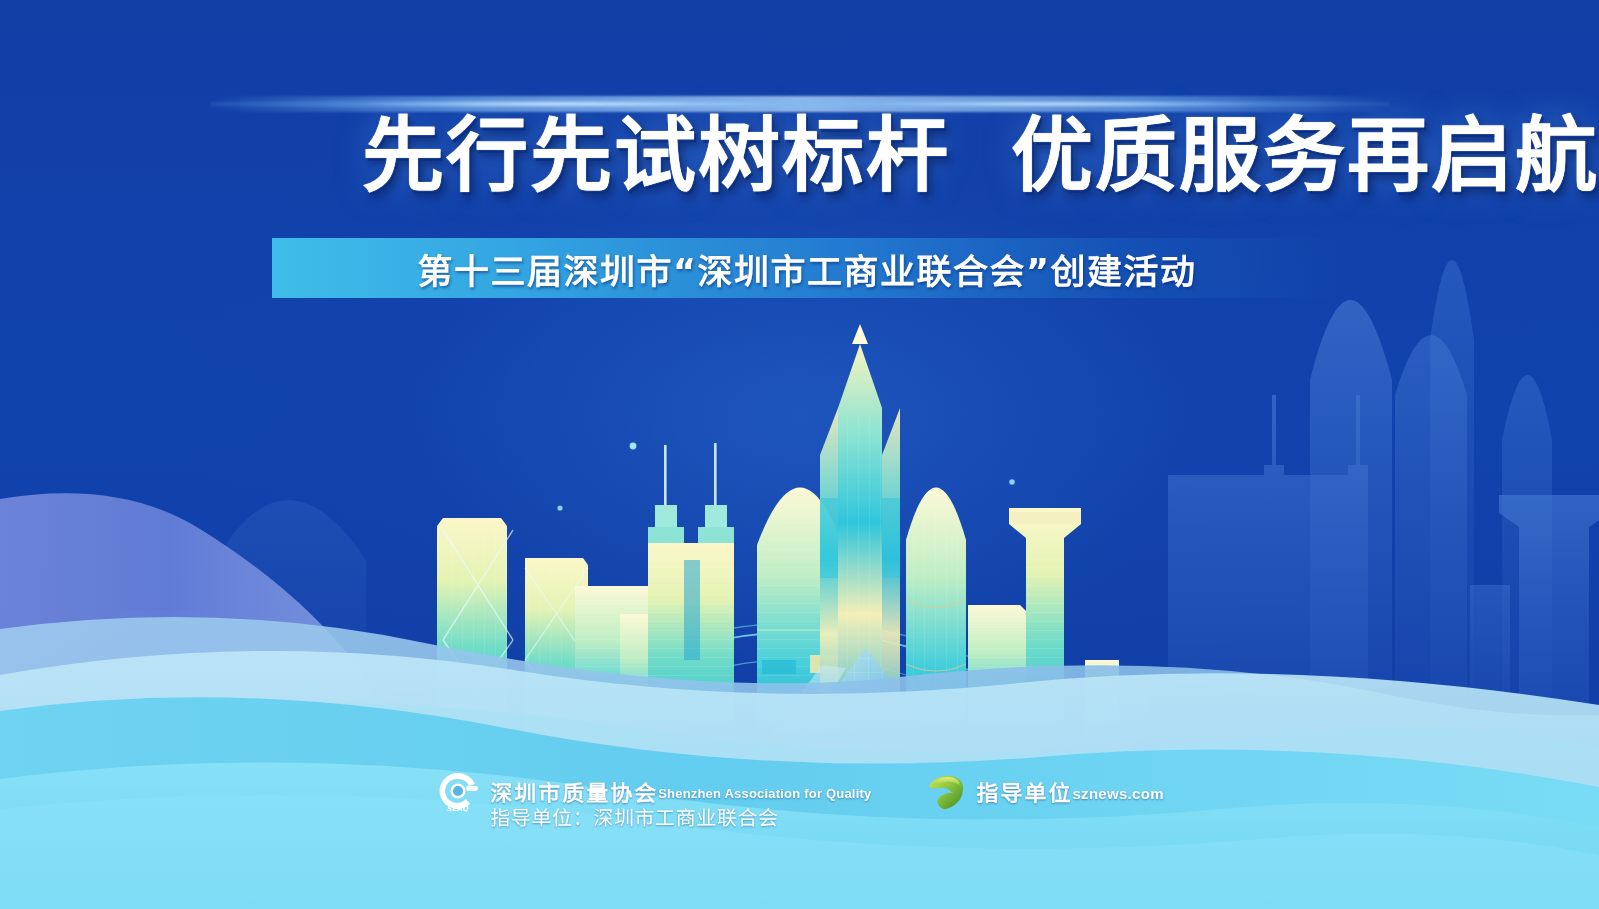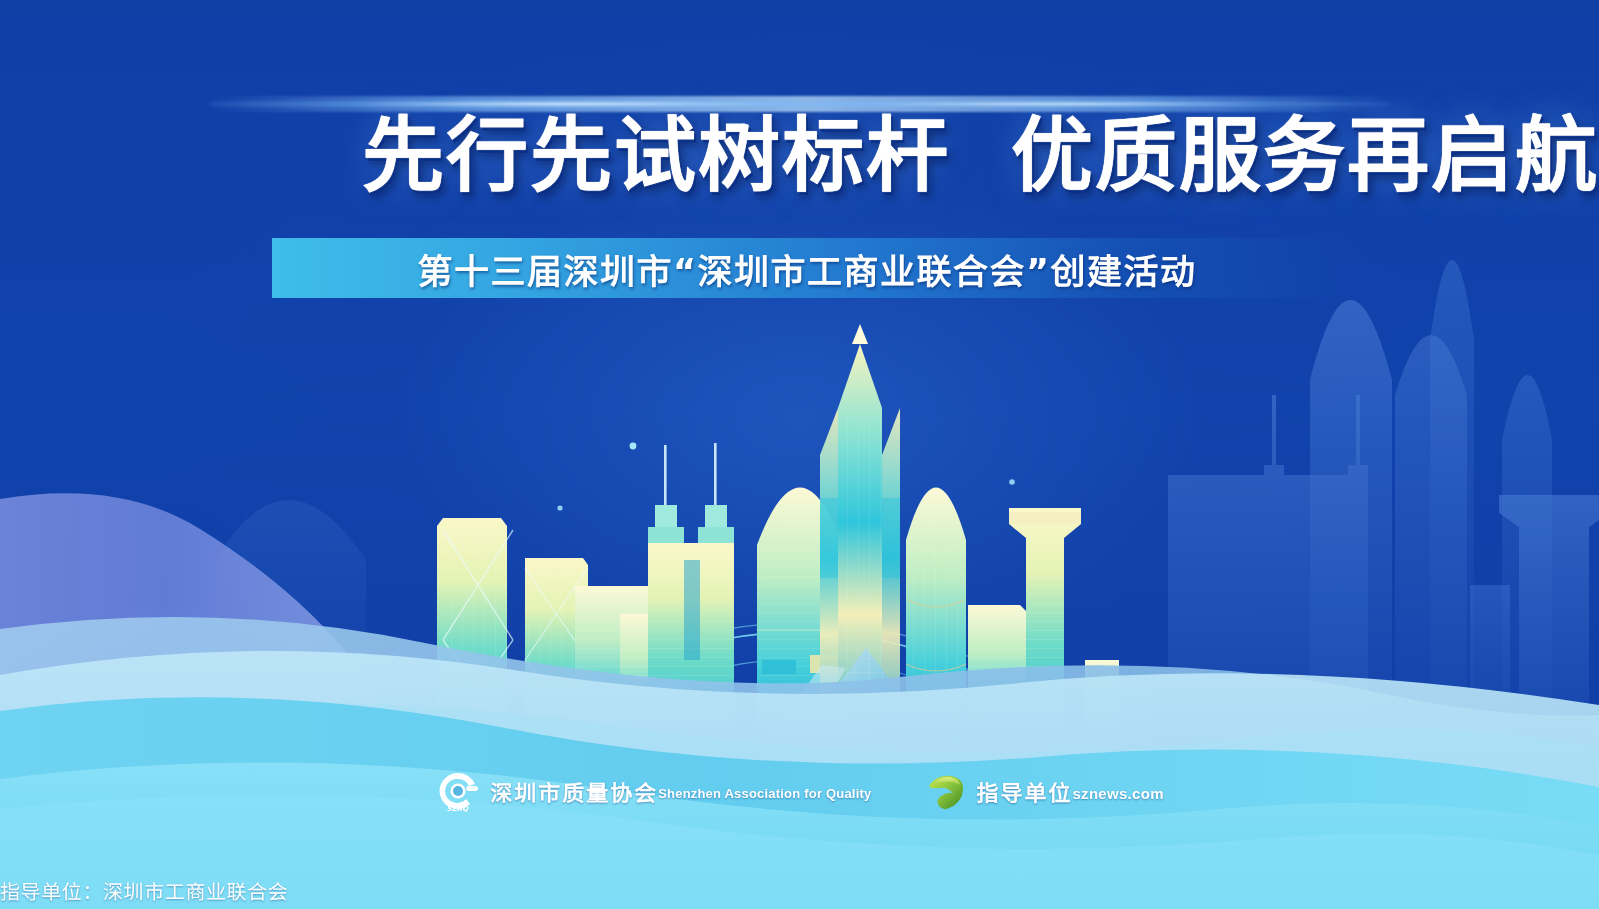--- a/index.html
+++ b/index.html
@@ -107,22 +107,22 @@
   }
   .logo-en-row{
     font-size:15px; font-weight:bold; color:#ffffff; letter-spacing:.3px;
     margin-top:3px; white-space:pre;
     text-shadow:0 1px 2px rgba(10,50,120,.45);
   }
   .logo-mark{flex:0 0 auto;font-style:italic;}
 
   
   .credits{
-    position:absolute; left:0; top:876px; width:1269px; z-index:50;
-    display:flex; align-items:center; gap:60px;
+    position:absolute; left:0; top:802px; width:1269px; z-index:50;
+    display:flex; align-items:center; justify-content:center; gap:60px;
   }
   .credit{
     font-size:20px; color:#ffffff; letter-spacing:.6px;
     font-family:"DejaVu Sans","Liberation Sans",sans-serif;
     text-shadow:0 1px 2px rgba(10,50,120,.4);
     white-space:pre;
   }
 </style>
 </head>
 <body>

